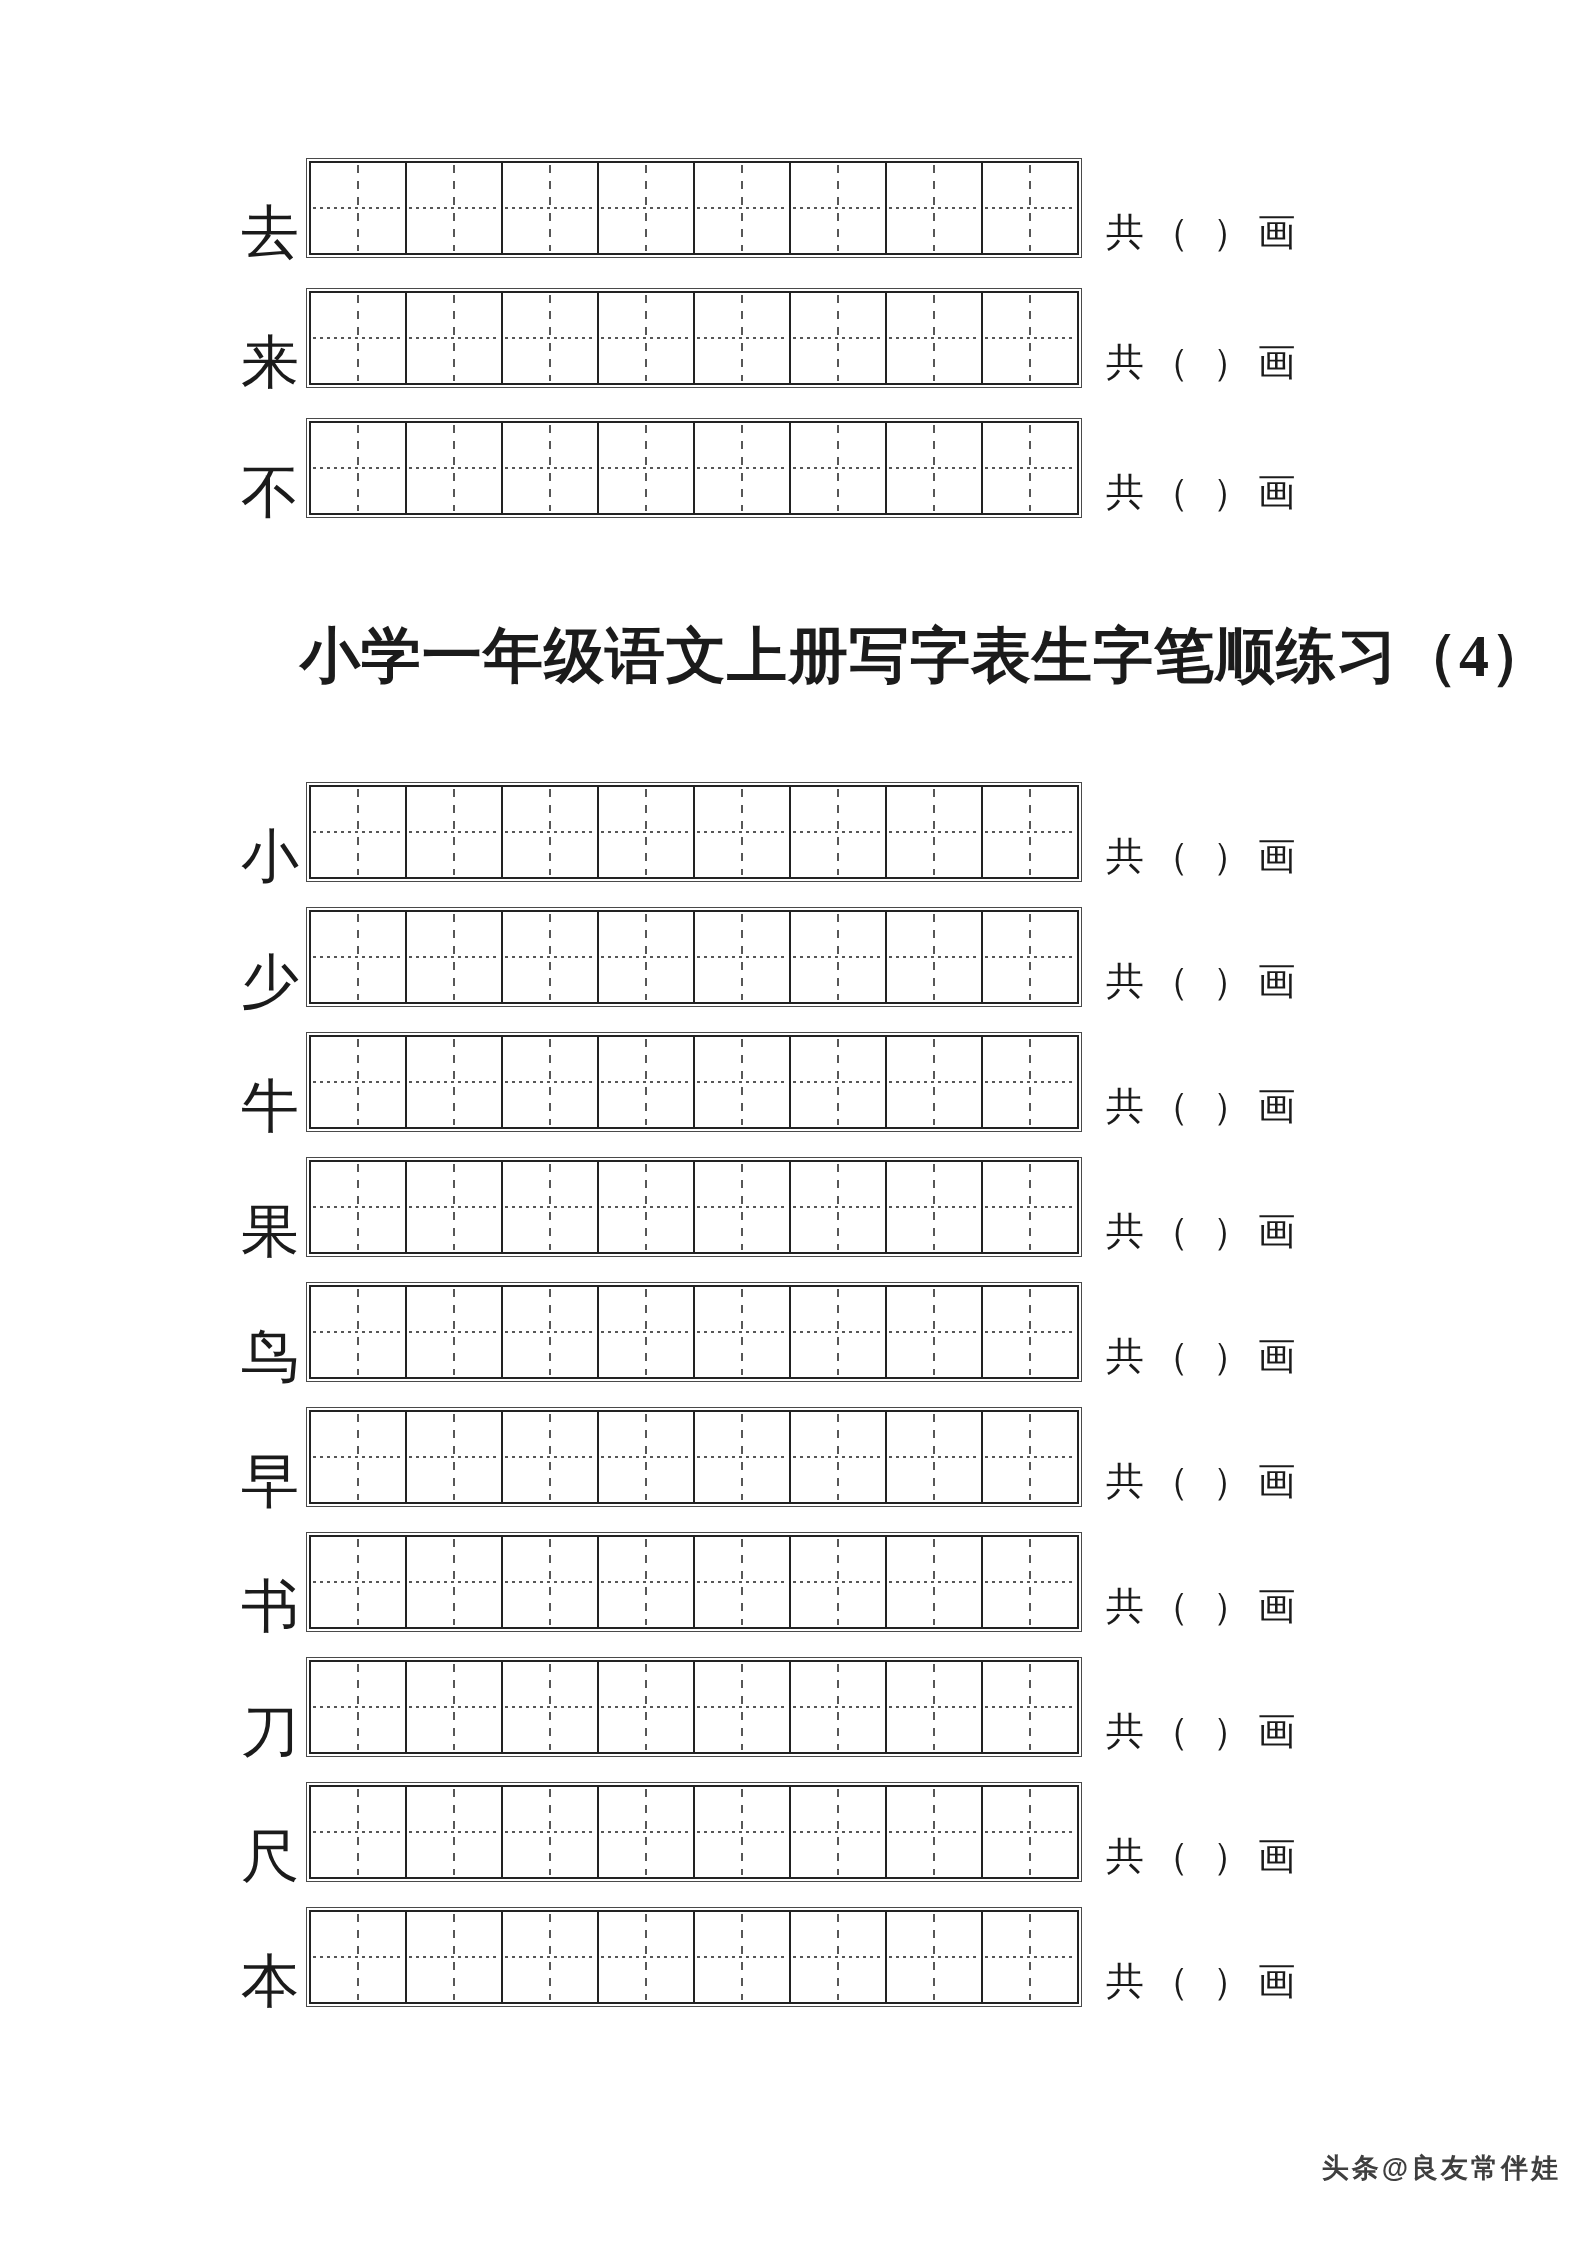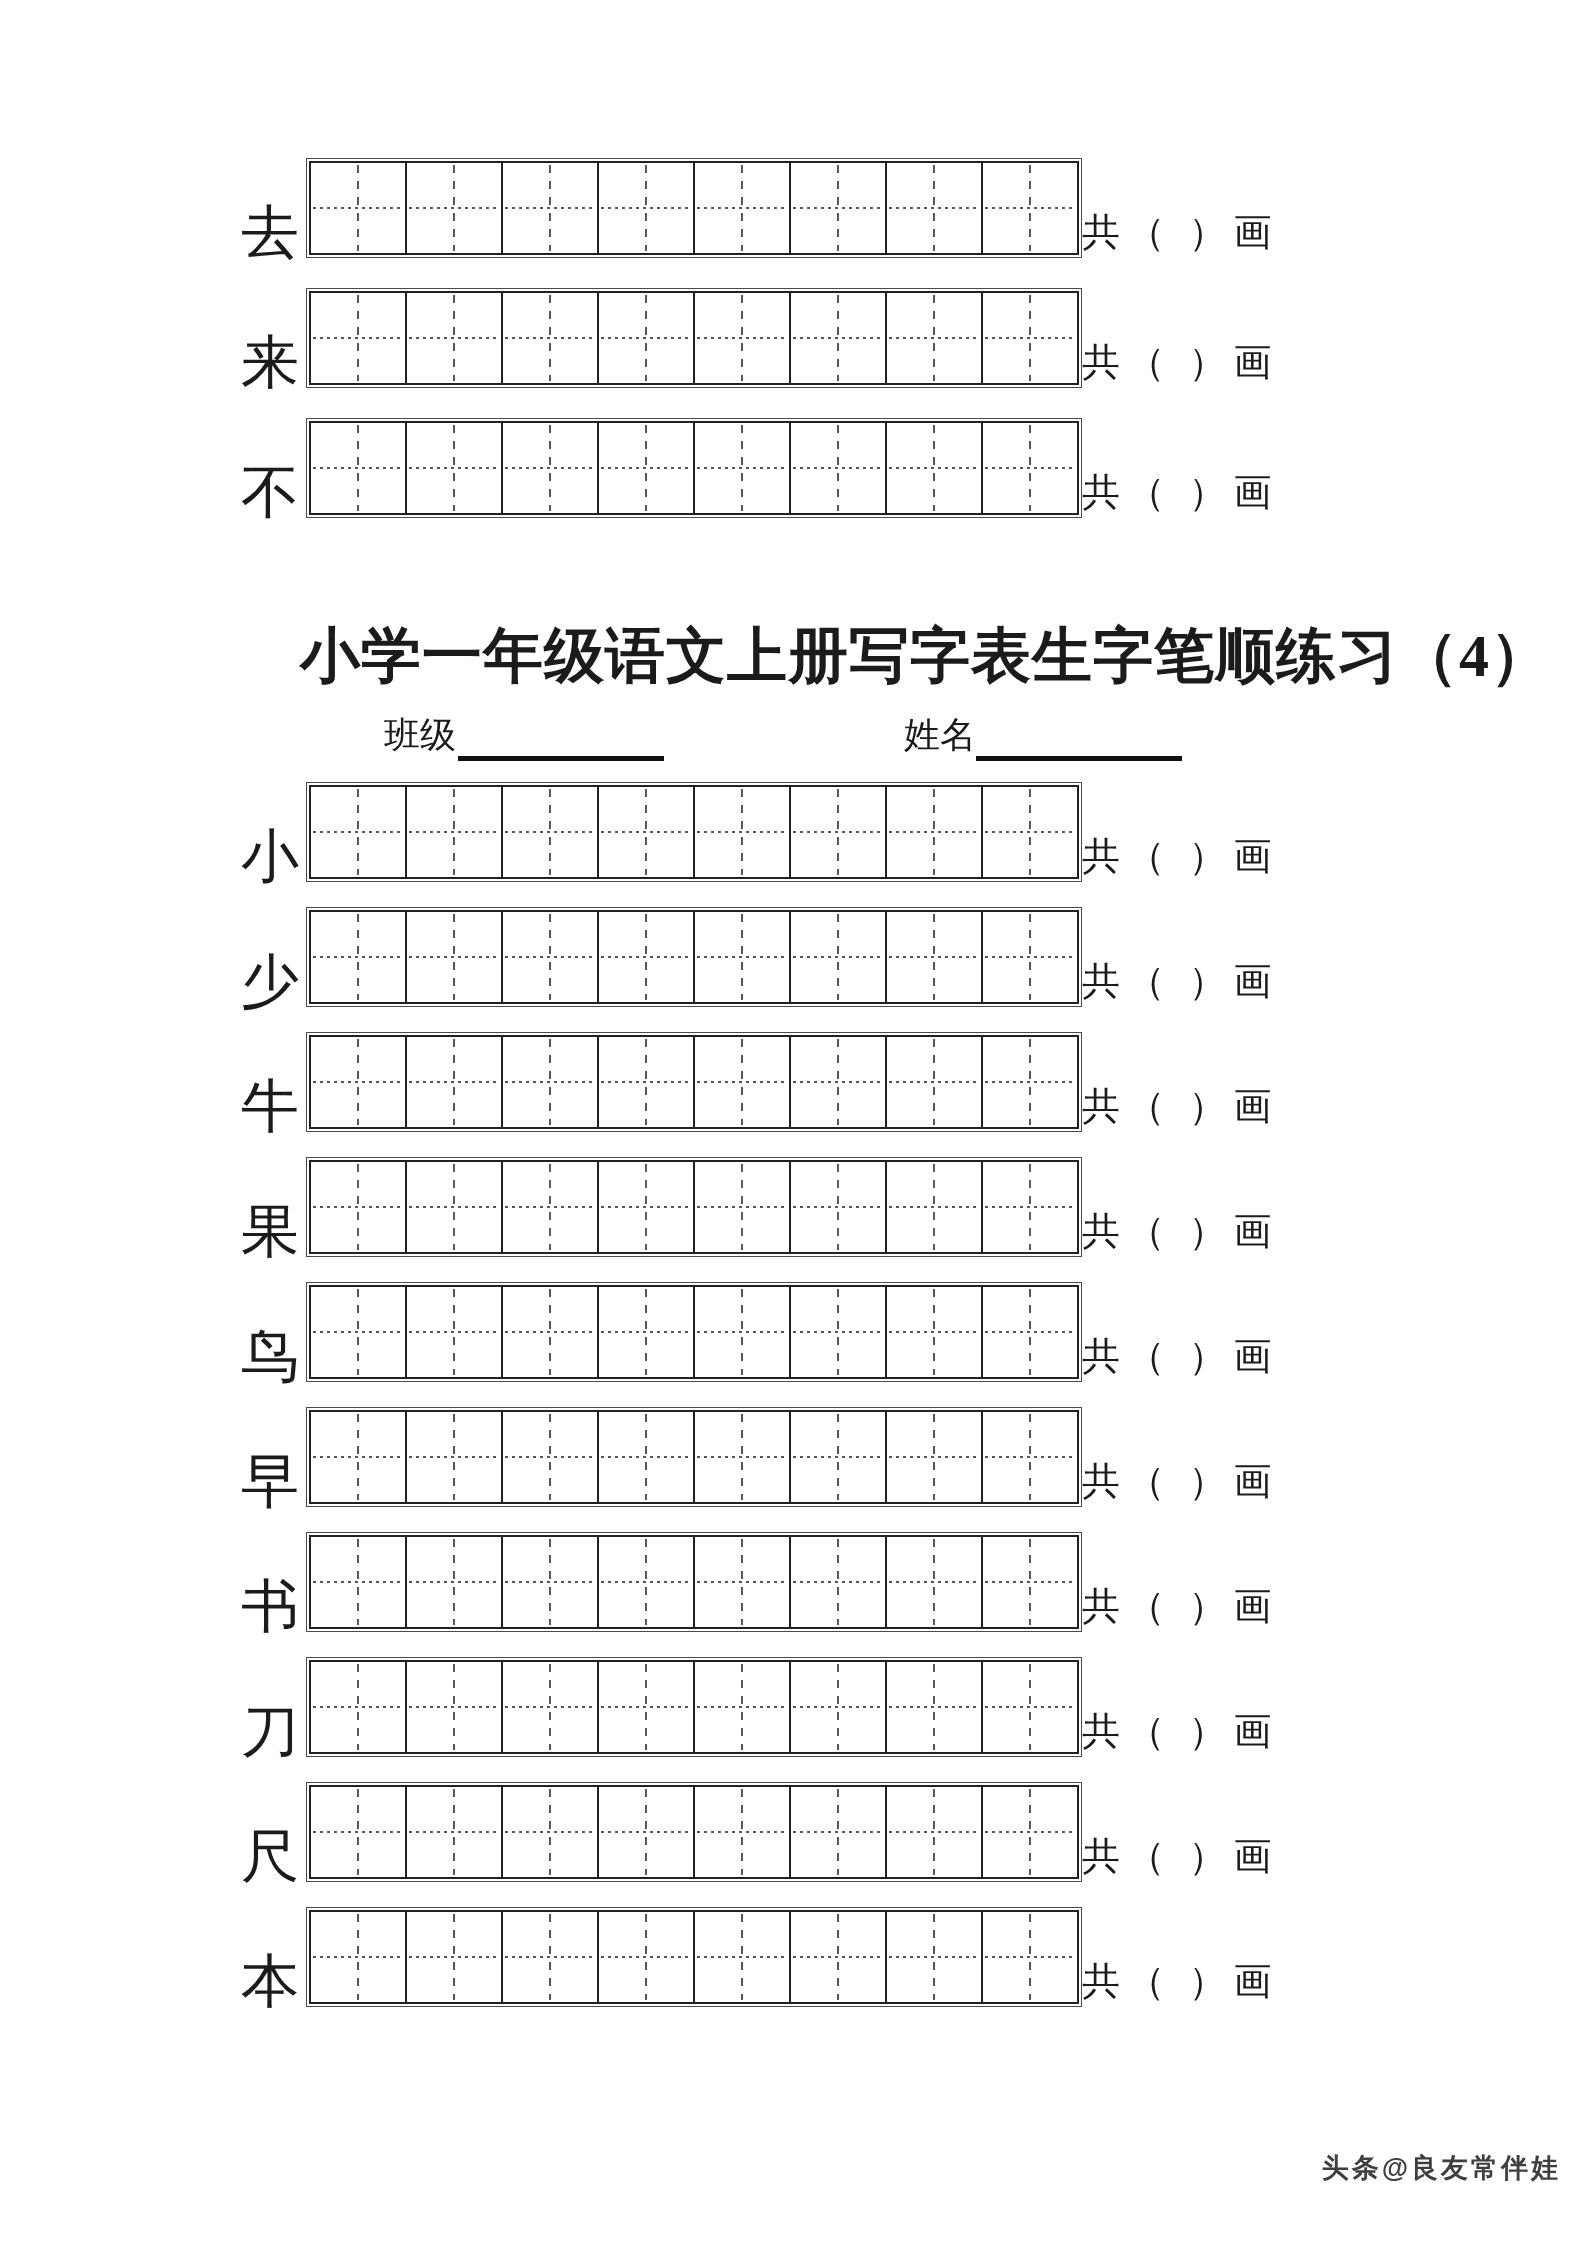--- a/index.html
+++ b/index.html
@@ -35,21 +35,21 @@
   .cell::before{
     content:"";position:absolute;left:50%;top:2px;bottom:2px;width:2px;margin-left:-1px;
     background:repeating-linear-gradient(to bottom,#575757 0 8px,transparent 8px 16px);
   }
   
   .cell::after{
     content:"";position:absolute;top:50%;left:2px;right:2px;height:2px;margin-top:-1px;
     background:repeating-linear-gradient(to right,#575757 0 3px,transparent 3px 7px);
   }
   .stroke-label{
-    margin-bottom:0px;
+    margin-left:24px;margin-bottom:0px;
     font-size:38px;letter-spacing:7px;white-space:nowrap;
   }
   .title{
     position:absolute;top:616px;left:300px;
     font-size:60px;font-weight:600;letter-spacing:1px;white-space:nowrap;
   }
   .form-line{
     position:absolute;top:714px;left:384px;
     font-size:36px;display:flex;align-items:flex-end;white-space:nowrap;
   }
@@ -123,196 +123,190 @@
             <div class="cell"></div>
           </div>
       </div>
       <span class="stroke-label">共（ ）画</span>
     </div>
 
   </div>
 
   <div class="title">小学一年级语文上册写字表生字笔顺练习（4）</div>
 
-  <div class="form-line">
-    <span class="form-label">班级</span>
-    <span class="blank class-blank"></span>
-    <span class="form-label name-label">姓名</span>
-    <span class="blank name-blank"></span>
+
+  <div class="rows-block" id="main-rows">
+
+    <div class="practice-row">
+      <span class="hanzi">小</span>
+      <div class="grid-outer">
+        <div class="grid">
+            <div class="cell"></div>
+            <div class="cell"></div>
+            <div class="cell"></div>
+            <div class="cell"></div>
+            <div class="cell"></div>
+            <div class="cell"></div>
+            <div class="cell"></div>
+            <div class="cell"></div>
+          </div>
+      </div>
+      <span class="stroke-label">共（ ）画</span>
+    </div>
+
+    <div class="practice-row">
+      <span class="hanzi">少</span>
+      <div class="grid-outer">
+        <div class="grid">
+            <div class="cell"></div>
+            <div class="cell"></div>
+            <div class="cell"></div>
+            <div class="cell"></div>
+            <div class="cell"></div>
+            <div class="cell"></div>
+            <div class="cell"></div>
+            <div class="cell"></div>
+          </div>
+      </div>
+      <span class="stroke-label">共（ ）画</span>
+    </div>
+
+    <div class="practice-row">
+      <span class="hanzi">牛</span>
+      <div class="grid-outer">
+        <div class="grid">
+            <div class="cell"></div>
+            <div class="cell"></div>
+            <div class="cell"></div>
+            <div class="cell"></div>
+            <div class="cell"></div>
+            <div class="cell"></div>
+            <div class="cell"></div>
+            <div class="cell"></div>
+          </div>
+      </div>
+      <span class="stroke-label">共（ ）画</span>
+    </div>
+
+    <div class="practice-row">
+      <span class="hanzi">果</span>
+      <div class="grid-outer">
+        <div class="grid">
+            <div class="cell"></div>
+            <div class="cell"></div>
+            <div class="cell"></div>
+            <div class="cell"></div>
+            <div class="cell"></div>
+            <div class="cell"></div>
+            <div class="cell"></div>
+            <div class="cell"></div>
+          </div>
+      </div>
+      <span class="stroke-label">共（ ）画</span>
+    </div>
+
+    <div class="practice-row">
+      <span class="hanzi">鸟</span>
+      <div class="grid-outer">
+        <div class="grid">
+            <div class="cell"></div>
+            <div class="cell"></div>
+            <div class="cell"></div>
+            <div class="cell"></div>
+            <div class="cell"></div>
+            <div class="cell"></div>
+            <div class="cell"></div>
+            <div class="cell"></div>
+          </div>
+      </div>
+      <span class="stroke-label">共（ ）画</span>
+    </div>
+
+    <div class="practice-row">
+      <span class="hanzi">早</span>
+      <div class="grid-outer">
+        <div class="grid">
+            <div class="cell"></div>
+            <div class="cell"></div>
+            <div class="cell"></div>
+            <div class="cell"></div>
+            <div class="cell"></div>
+            <div class="cell"></div>
+            <div class="cell"></div>
+            <div class="cell"></div>
+          </div>
+      </div>
+      <span class="stroke-label">共（ ）画</span>
+    </div>
+
+    <div class="practice-row">
+      <span class="hanzi">书</span>
+      <div class="grid-outer">
+        <div class="grid">
+            <div class="cell"></div>
+            <div class="cell"></div>
+            <div class="cell"></div>
+            <div class="cell"></div>
+            <div class="cell"></div>
+            <div class="cell"></div>
+            <div class="cell"></div>
+            <div class="cell"></div>
+          </div>
+      </div>
+      <span class="stroke-label">共（ ）画</span>
+    </div>
+
+    <div class="practice-row">
+      <span class="hanzi">刀</span>
+      <div class="grid-outer">
+        <div class="grid">
+            <div class="cell"></div>
+            <div class="cell"></div>
+            <div class="cell"></div>
+            <div class="cell"></div>
+            <div class="cell"></div>
+            <div class="cell"></div>
+            <div class="cell"></div>
+            <div class="cell"></div>
+          </div>
+      </div>
+      <span class="stroke-label">共（ ）画</span>
+    </div>
+
+    <div class="practice-row">
+      <span class="hanzi">尺</span>
+      <div class="grid-outer">
+        <div class="grid">
+            <div class="cell"></div>
+            <div class="cell"></div>
+            <div class="cell"></div>
+            <div class="cell"></div>
+            <div class="cell"></div>
+            <div class="cell"></div>
+            <div class="cell"></div>
+            <div class="cell"></div>
+          </div>
+      </div>
+      <span class="stroke-label">共（ ）画</span>
+    </div>
+
+    <div class="practice-row">
+      <span class="hanzi">本</span>
+      <div class="grid-outer">
+        <div class="grid">
+            <div class="cell"></div>
+            <div class="cell"></div>
+            <div class="cell"></div>
+            <div class="cell"></div>
+            <div class="cell"></div>
+            <div class="cell"></div>
+            <div class="cell"></div>
+            <div class="cell"></div>
+          </div>
+      </div>
+      <span class="stroke-label">共（ ）画</span>
+    </div>
+
   </div>
 
-  <div class="rows-block" id="main-rows">
-
-    <div class="practice-row">
-      <span class="hanzi">小</span>
-      <div class="grid-outer">
-        <div class="grid">
-            <div class="cell"></div>
-            <div class="cell"></div>
-            <div class="cell"></div>
-            <div class="cell"></div>
-            <div class="cell"></div>
-            <div class="cell"></div>
-            <div class="cell"></div>
-            <div class="cell"></div>
-          </div>
-      </div>
-      <span class="stroke-label">共（ ）画</span>
-    </div>
-
-    <div class="practice-row">
-      <span class="hanzi">少</span>
-      <div class="grid-outer">
-        <div class="grid">
-            <div class="cell"></div>
-            <div class="cell"></div>
-            <div class="cell"></div>
-            <div class="cell"></div>
-            <div class="cell"></div>
-            <div class="cell"></div>
-            <div class="cell"></div>
-            <div class="cell"></div>
-          </div>
-      </div>
-      <span class="stroke-label">共（ ）画</span>
-    </div>
-
-    <div class="practice-row">
-      <span class="hanzi">牛</span>
-      <div class="grid-outer">
-        <div class="grid">
-            <div class="cell"></div>
-            <div class="cell"></div>
-            <div class="cell"></div>
-            <div class="cell"></div>
-            <div class="cell"></div>
-            <div class="cell"></div>
-            <div class="cell"></div>
-            <div class="cell"></div>
-          </div>
-      </div>
-      <span class="stroke-label">共（ ）画</span>
-    </div>
-
-    <div class="practice-row">
-      <span class="hanzi">果</span>
-      <div class="grid-outer">
-        <div class="grid">
-            <div class="cell"></div>
-            <div class="cell"></div>
-            <div class="cell"></div>
-            <div class="cell"></div>
-            <div class="cell"></div>
-            <div class="cell"></div>
-            <div class="cell"></div>
-            <div class="cell"></div>
-          </div>
-      </div>
-      <span class="stroke-label">共（ ）画</span>
-    </div>
-
-    <div class="practice-row">
-      <span class="hanzi">鸟</span>
-      <div class="grid-outer">
-        <div class="grid">
-            <div class="cell"></div>
-            <div class="cell"></div>
-            <div class="cell"></div>
-            <div class="cell"></div>
-            <div class="cell"></div>
-            <div class="cell"></div>
-            <div class="cell"></div>
-            <div class="cell"></div>
-          </div>
-      </div>
-      <span class="stroke-label">共（ ）画</span>
-    </div>
-
-    <div class="practice-row">
-      <span class="hanzi">早</span>
-      <div class="grid-outer">
-        <div class="grid">
-            <div class="cell"></div>
-            <div class="cell"></div>
-            <div class="cell"></div>
-            <div class="cell"></div>
-            <div class="cell"></div>
-            <div class="cell"></div>
-            <div class="cell"></div>
-            <div class="cell"></div>
-          </div>
-      </div>
-      <span class="stroke-label">共（ ）画</span>
-    </div>
-
-    <div class="practice-row">
-      <span class="hanzi">书</span>
-      <div class="grid-outer">
-        <div class="grid">
-            <div class="cell"></div>
-            <div class="cell"></div>
-            <div class="cell"></div>
-            <div class="cell"></div>
-            <div class="cell"></div>
-            <div class="cell"></div>
-            <div class="cell"></div>
-            <div class="cell"></div>
-          </div>
-      </div>
-      <span class="stroke-label">共（ ）画</span>
-    </div>
-
-    <div class="practice-row">
-      <span class="hanzi">刀</span>
-      <div class="grid-outer">
-        <div class="grid">
-            <div class="cell"></div>
-            <div class="cell"></div>
-            <div class="cell"></div>
-            <div class="cell"></div>
-            <div class="cell"></div>
-            <div class="cell"></div>
-            <div class="cell"></div>
-            <div class="cell"></div>
-          </div>
-      </div>
-      <span class="stroke-label">共（ ）画</span>
-    </div>
-
-    <div class="practice-row">
-      <span class="hanzi">尺</span>
-      <div class="grid-outer">
-        <div class="grid">
-            <div class="cell"></div>
-            <div class="cell"></div>
-            <div class="cell"></div>
-            <div class="cell"></div>
-            <div class="cell"></div>
-            <div class="cell"></div>
-            <div class="cell"></div>
-            <div class="cell"></div>
-          </div>
-      </div>
-      <span class="stroke-label">共（ ）画</span>
-    </div>
-
-    <div class="practice-row">
-      <span class="hanzi">本</span>
-      <div class="grid-outer">
-        <div class="grid">
-            <div class="cell"></div>
-            <div class="cell"></div>
-            <div class="cell"></div>
-            <div class="cell"></div>
-            <div class="cell"></div>
-            <div class="cell"></div>
-            <div class="cell"></div>
-            <div class="cell"></div>
-          </div>
-      </div>
-      <span class="stroke-label">共（ ）画</span>
-    </div>
-
-  </div>
-
   <div class="watermark">头条@良友常伴娃</div>
 
 </div>
 
 </body></html>

